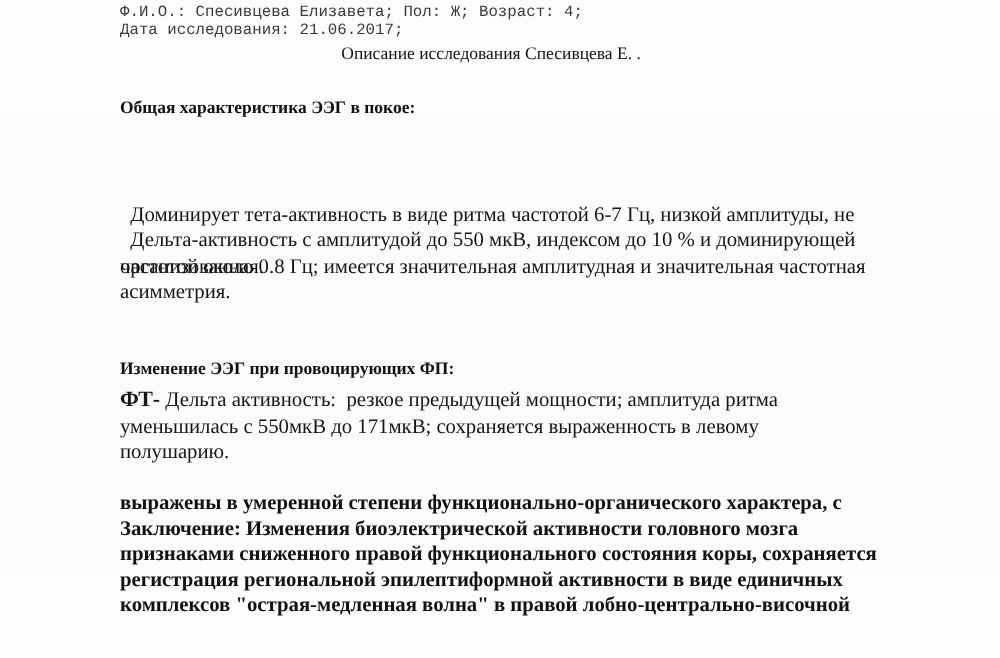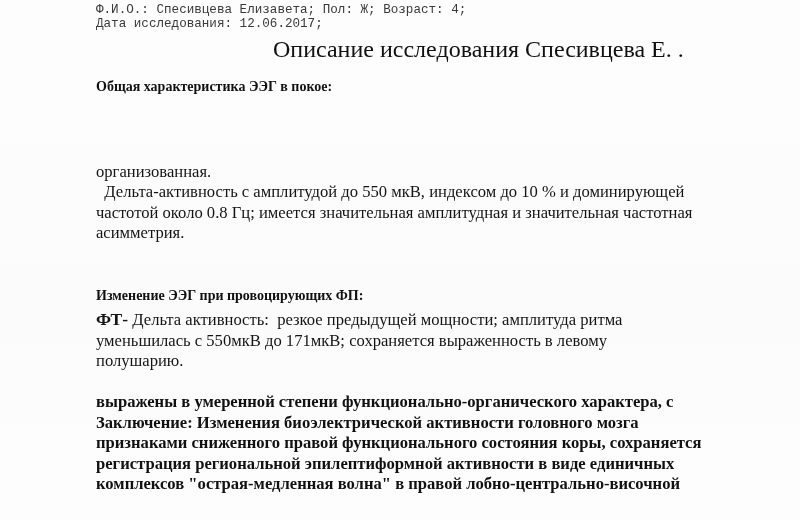--- a/index.html
+++ b/index.html
@@ -29,21 +29,21 @@
       left: 96px;
       line-height: 14px;
       white-space: pre;
     }
     .hdr-1 { top: 3px; }
     .hdr-2 { top: 17px; }
     .title {
       position: absolute;
       top: 36px;
       left: 273px;
-      font-size: 24px;
+      font-size: 14px;
       color: #111;
       white-space: nowrap;
     }
     .heading {
       position: absolute;
       left: 96px;
       font-weight: bold;
       font-size: 14px;
       color: #111;
       white-space: nowrap;
@@ -77,28 +77,29 @@
       color: #111;
     }
     .line { display: block; white-space: nowrap; }
   </style>
 </head>
 <body>
 
 <div class="page">
 
   <div class="mono hdr-1">Ф.И.О.: Спесивцева Елизавета; Пол: Ж; Возраст: 4;</div>
-  <div class="mono hdr-2">Дата исследования: 12.06.2017;</div>
+  <div class="mono hdr-2">Дата исследования: 21.06.2017;</div>
 
   <div class="title">Описание исследования Спесивцева Е. .</div>
 
   <div class="heading h-rest">Общая характеристика ЭЭГ в покое:</div>
 
 
   <div class="para p-theta">
+    <span class="line" style="white-space:pre">  Доминирует тета-активность в виде ритма частотой 6-7 Гц, низкой амплитуды, не</span>
     <span class="line">организованная.</span>
   </div>
 
   <div class="para p-delta">
     <span class="line" style="white-space:pre">  Дельта-активность с амплитудой до 550 мкВ, индексом до 10 % и доминирующей</span>
     <span class="line">частотой около 0.8 Гц; имеется значительная амплитудная и значительная частотная</span>
     <span class="line">асимметрия.</span>
   </div>
 
   <div class="heading h-prov">Изменение ЭЭГ при провоцирующих ФП:</div>

